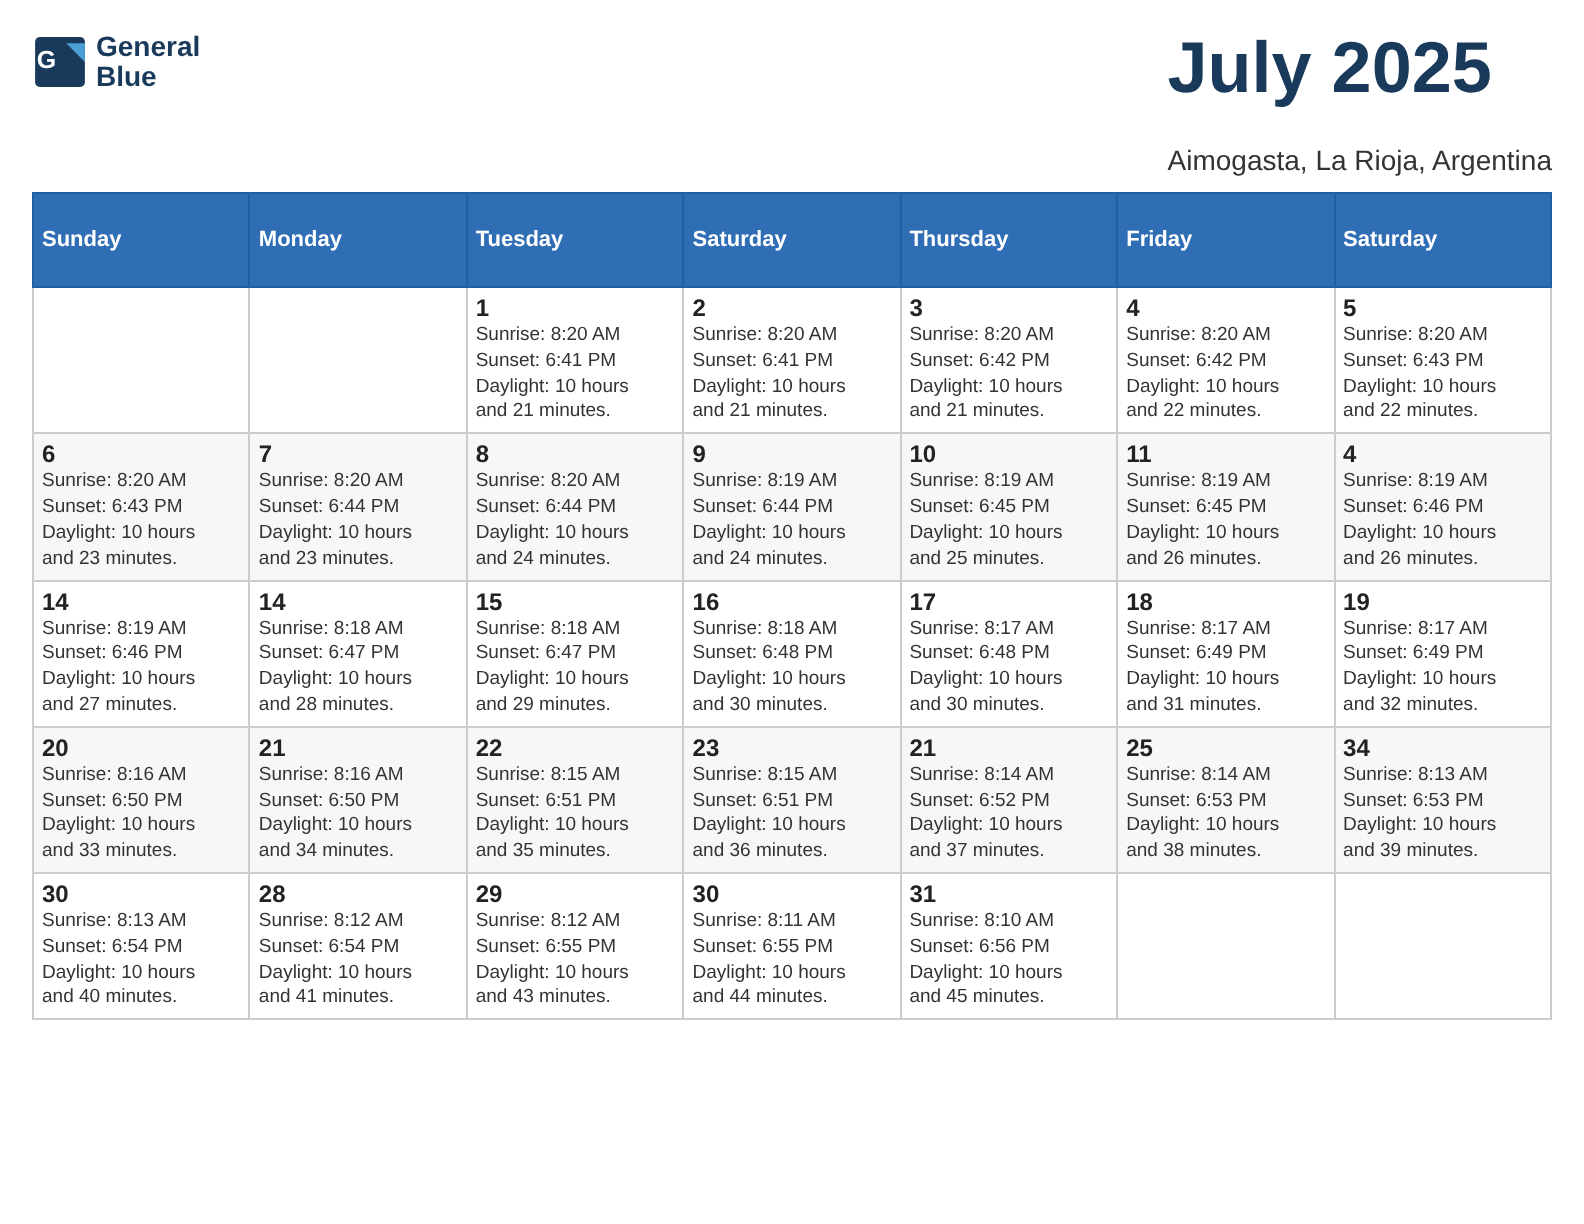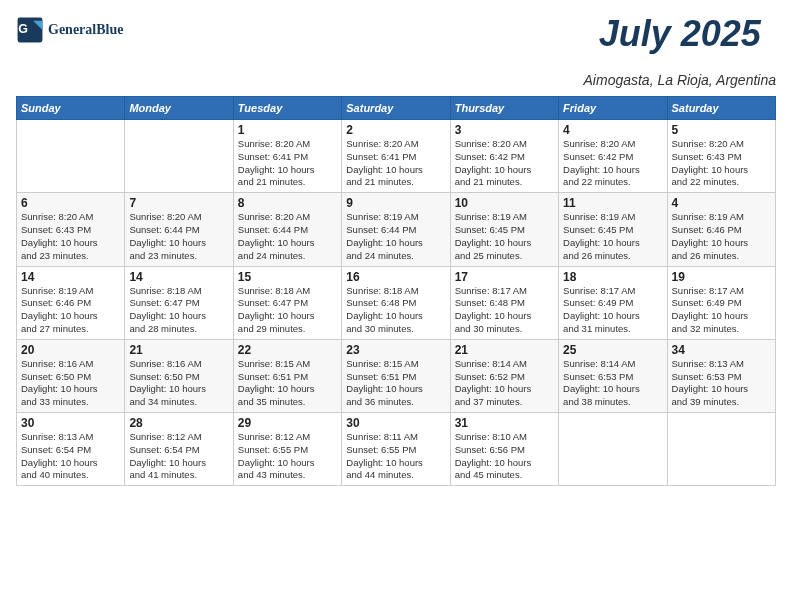--- a/index.html
+++ b/index.html
@@ -16,60 +16,57 @@
       align-items: flex-start;
       margin-bottom: 8px;
     }
     .logo {
       display: flex;
       align-items: center;
       gap: 4px;
     }
     .logo-text {
       display: flex;
-      flex-direction: row;
+      flex-direction: column;
       font-size: 14px;
       font-weight: bold;
       color: #1a3a5c;
       line-height: 1.1;
-      font-family: Liberation Serif, serif;
     }
     .logo-icon {
       width: 28px;
       height: 28px;
     }
     .title-block {
-      text-align: center;
-      font-style: italic;
+      text-align: left;
     }
     .month-title {
       font-size: 36px;
       font-weight: bold;
       color: #1a3a5c;
       line-height: 1;
     }
     .location {
       font-size: 14px;
       color: #333;
       margin-top: 20px;
     }
     table {
       width: 100%;
       border-collapse: collapse;
       font-size: 10px;
     }
     thead tr th {
       background-color: #2f6db5;
       color: #fff;
-      padding: 5px 4px;
+      padding: 17px 4px;
       font-size: 11px;
       font-weight: bold;
       text-align: left;
       border: 1px solid #2060a0;
-      font-style: italic;
     }
     tbody tr td {
       border: 1px solid #ccc;
       vertical-align: top;
       padding: 3px 4px;
       height: 72px;
       width: calc(100% / 7);
     }
     tbody tr td .day-num {
       font-size: 12px;

